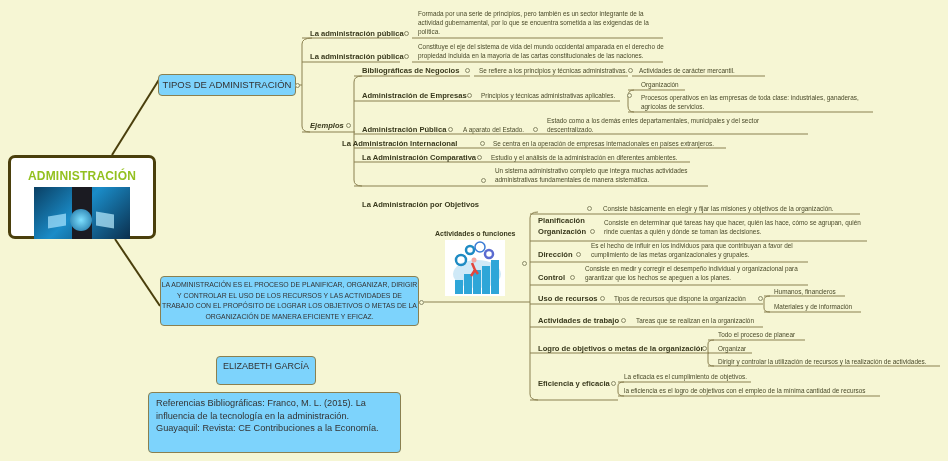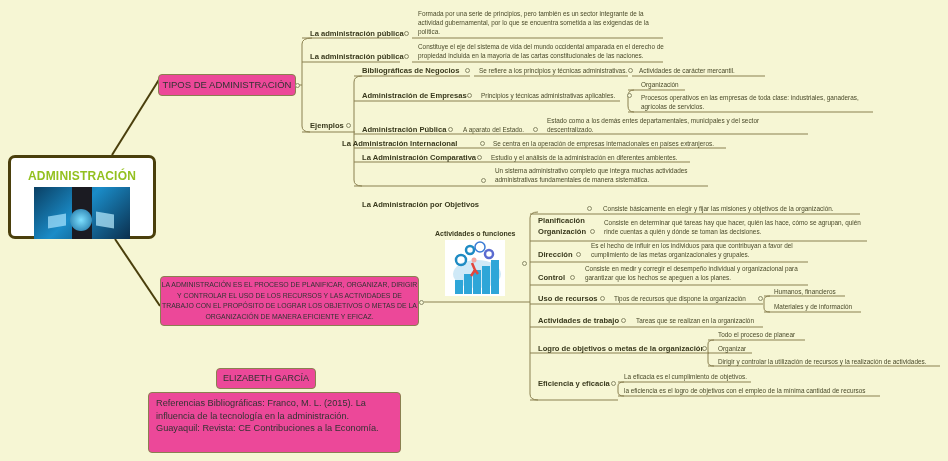--- a/index.html
+++ b/index.html
@@ -19,21 +19,21 @@
   .central .pic {
     margin: 4px auto 0; width: 96px; height: 52px;
     background: linear-gradient(135deg, #0a3f63 0%, #1a8cc8 45%, #0b2f4d 100%);
     position: relative; overflow: hidden;
   }
   .pic .man { position: absolute; left: 38px; top: 0; width: 20px; height: 52px; background: #1b1b22; }
   .pic .globe { position: absolute; left: 36px; top: 22px; width: 22px; height: 22px; border-radius: 50%; background: radial-gradient(circle, #7ee0ff, #1a6ea0); }
   .pic .tab1 { position: absolute; left: 14px; top: 28px; width: 18px; height: 12px; background: #a8e4ff; opacity: .7; transform: skewY(-10deg); }
   .pic .tab2 { position: absolute; left: 62px; top: 26px; width: 18px; height: 14px; background: #b9ecff; opacity: .7; transform: skewY(10deg); }
   .node {
-    position: absolute; background: #ec4899; border: 1px solid #8a8050; border-radius: 4px;
+    position: absolute; background: #7dd3fc; border: 1px solid #8a8050; border-radius: 4px;
     font-family: "Liberation Sans", sans-serif; color: #333; box-sizing: border-box;
   }
   .lbl { position: absolute; font-family: "Liberation Sans", sans-serif; font-size: 7.6px; font-weight: bold; color: #3a3a1e; white-space: nowrap; }
   .txt { position: absolute; font-family: "Liberation Sans", sans-serif; font-size: 6.4px; color: #4a4a2a; line-height: 9px; }
   .dot { position: absolute; width: 5px; height: 5px; border: 1px solid #8a8a6a; border-radius: 50%; background: #f6f6d4; box-sizing: border-box; }
   .actimg {
     position: absolute; left: 445px; top: 240px; width: 60px; height: 56px; background: #fff;
   }
 </style>
 </head>
@@ -110,21 +110,21 @@
 <div class="dot" style="left:295px;top:83px;"></div>
 
 <div class="lbl" style="left:310px;top:29px;">La administración pública</div>
 <div class="dot" style="left:404px;top:31px;"></div>
 <div class="txt" style="left:418px;top:9px;width:248px;">Formada por una serie de principios, pero también es un sector integrante de la actividad gubernamental, por lo que se encuentra sometida a las exigencias de la política.</div>
 
 <div class="lbl" style="left:310px;top:52px;">La administración pública</div>
 <div class="dot" style="left:404px;top:54px;"></div>
 <div class="txt" style="left:418px;top:42px;width:252px;">Constituye el eje del sistema de vida del mundo occidental amparada en el derecho de propiedad incluida en la mayoría de las cartas constitucionales de las naciones.</div>
 
-<div class="lbl" style="left:310px;top:121px;">Ejemplos</div>
+<div class="lbl" style="left:310px;top:121px;font-style:italic;">Ejemplos</div>
 <div class="dot" style="left:346px;top:123px;"></div>
 
 <div class="lbl" style="left:362px;top:66px;">Bibliográficas de Negocios</div>
 <div class="dot" style="left:465px;top:68px;"></div>
 <div class="txt" style="left:479px;top:66px;white-space:nowrap;">Se refiere a los principios y técnicas administrativas.</div>
 <div class="dot" style="left:628px;top:68px;"></div>
 <div class="txt" style="left:639px;top:66px;white-space:nowrap;">Actividades de carácter mercantil.</div>
 
 <div class="lbl" style="left:362px;top:91px;">Administración de Empresas</div>
 <div class="dot" style="left:467px;top:93px;"></div>
@@ -206,19 +206,19 @@
 <div class="dot" style="left:702px;top:346px;"></div>
 <div class="txt" style="left:718px;top:330px;white-space:nowrap;">Todo el proceso de planear</div>
 <div class="txt" style="left:718px;top:344px;white-space:nowrap;">Organizar</div>
 <div class="txt" style="left:718px;top:357px;white-space:nowrap;">Dirigir y controlar la utilización de recursos y la realización de actividades.</div>
 
 <div class="lbl" style="left:538px;top:379px;">Eficiencia y eficacia</div>
 <div class="dot" style="left:611px;top:381px;"></div>
 <div class="txt" style="left:624px;top:372px;white-space:nowrap;">La eficacia es el cumplimiento de objetivos.</div>
 <div class="txt" style="left:624px;top:386px;white-space:nowrap;">la eficiencia es el logro de objetivos con el empleo de la mínima cantidad de recursos</div>
 
-<div class="node" style="left:216px;top:368px;width:100px;height:21px;font-size:9px;text-align:center;line-height:19px;">
+<div class="node" style="left:216px;top:356px;width:100px;height:29px;font-size:9px;text-align:center;line-height:19px;">
   <span>ELIZABETH GARCÍA</span>
 </div>
 
 <div class="node" style="left:148px;top:392px;width:253px;height:61px;font-size:9.2px;line-height:12.5px;padding:4px 7px;">
   <span>Referencias Bibliográficas: Franco, M. L. (2015). La influencia de la tecnología en la administración. Guayaquil: Revista: CE Contribuciones a la Economía.</span>
 </div>
 
 </body></html>

